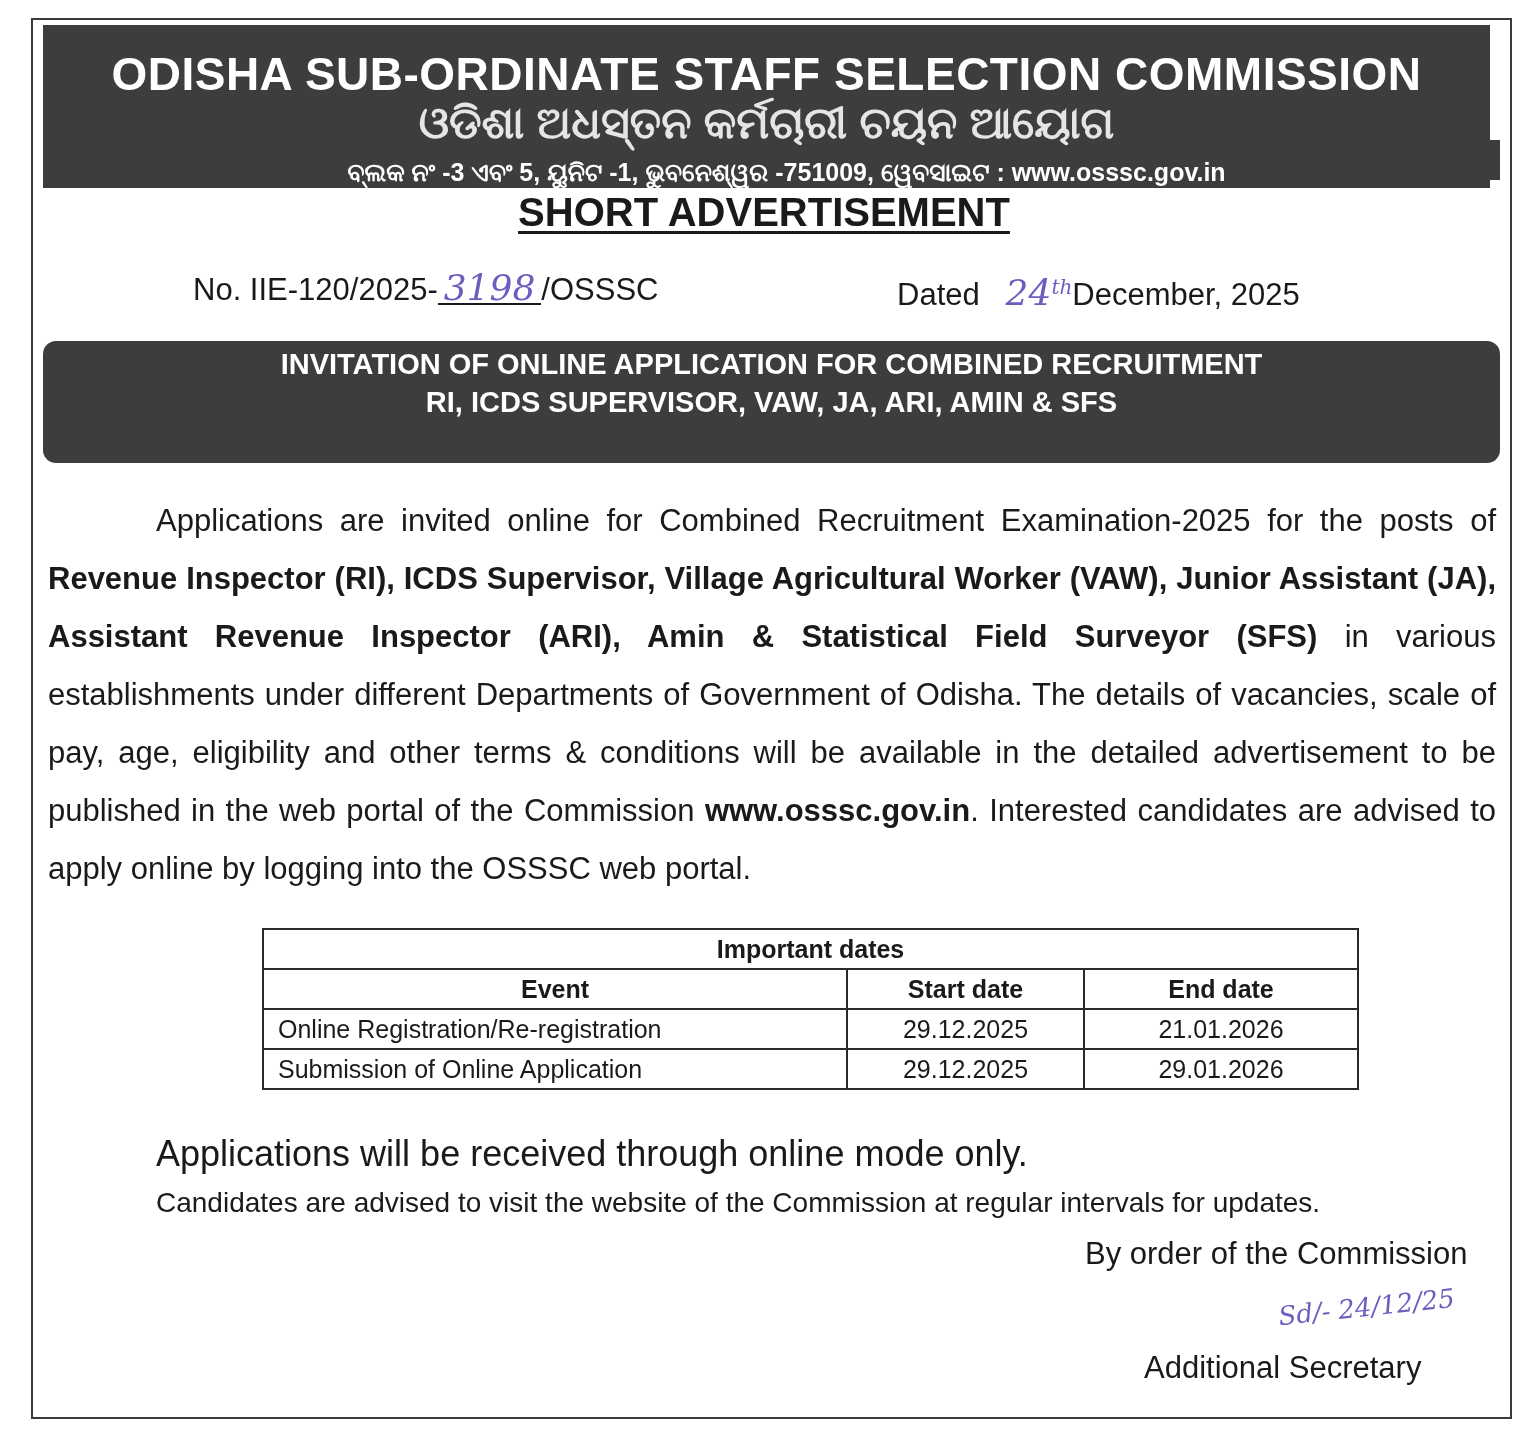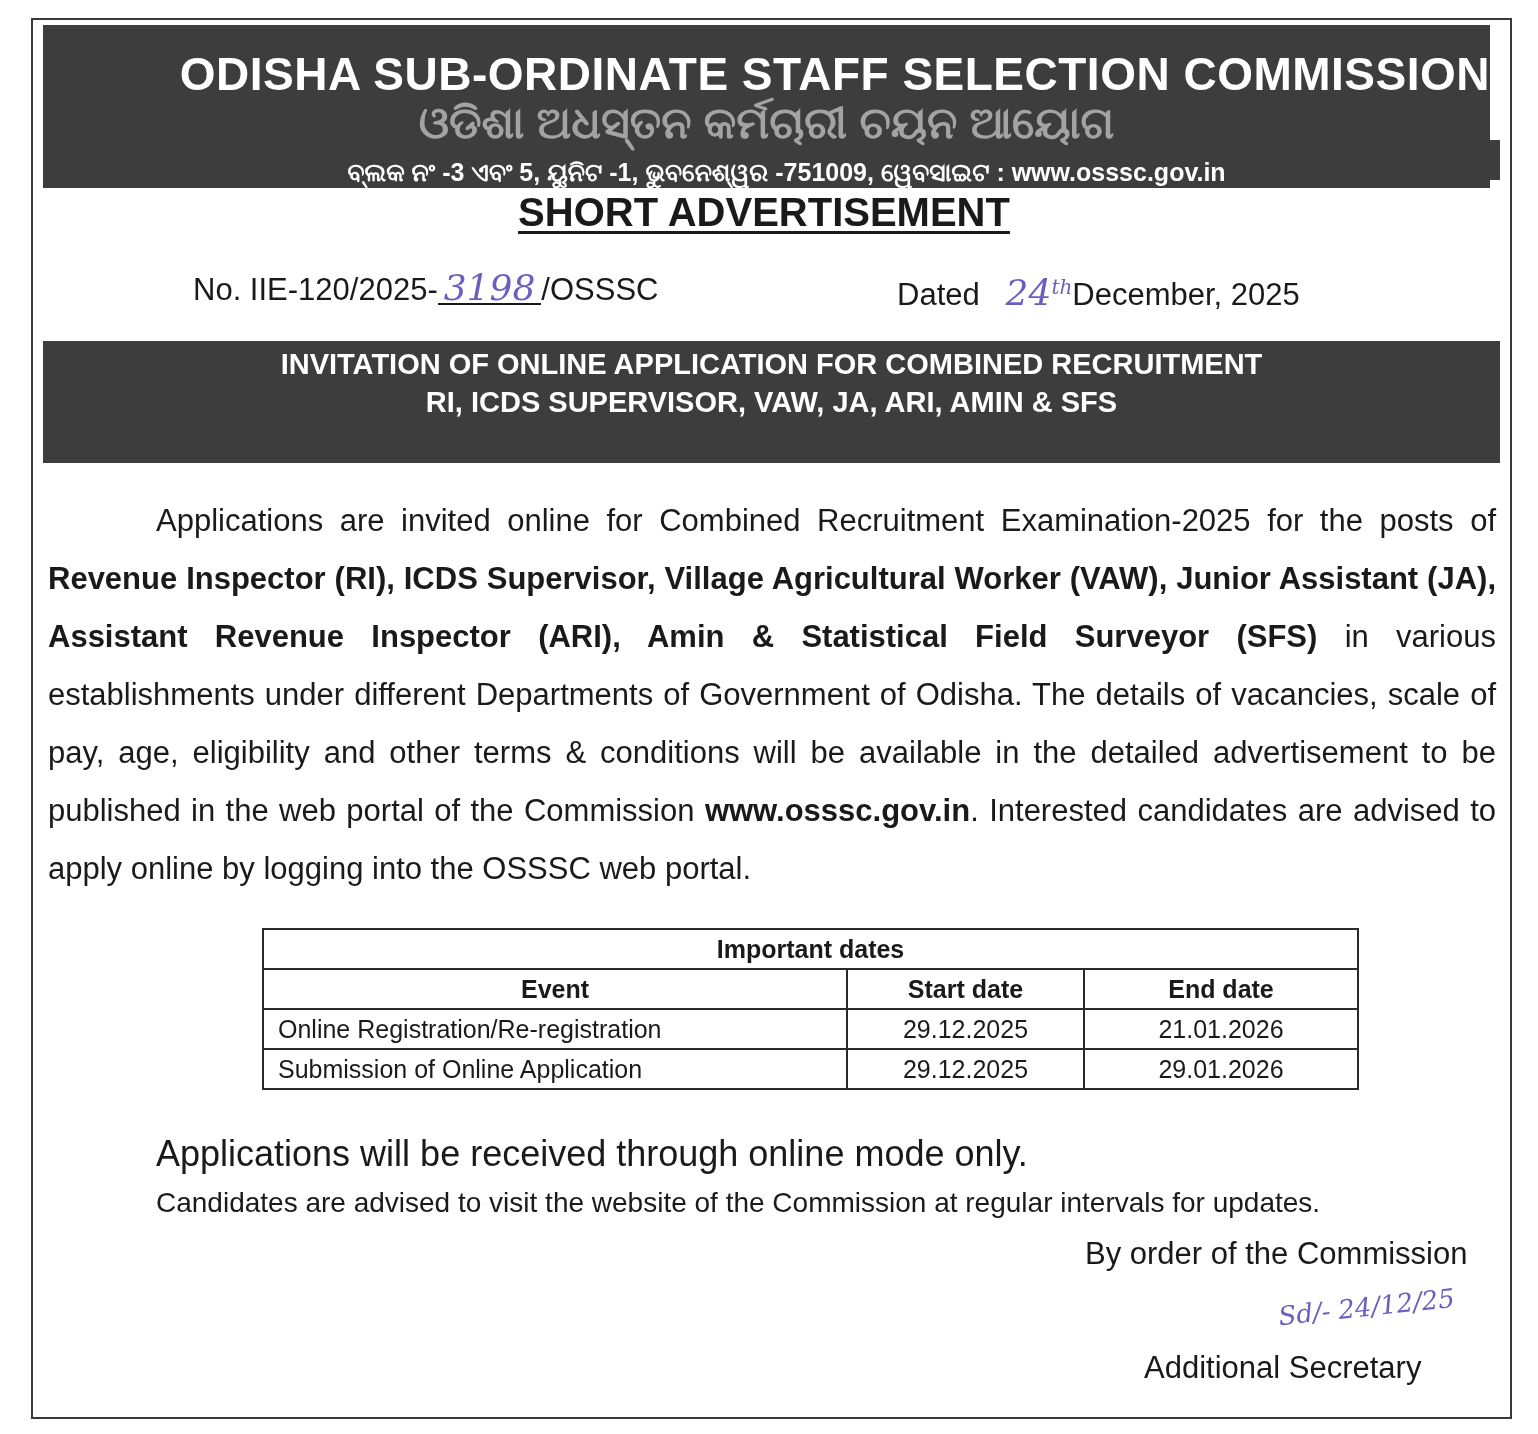--- a/index.html
+++ b/index.html
@@ -3,38 +3,38 @@
 <meta charset="utf-8">
 <style>
   html, body { margin: 0; padding: 0; background: #ffffff; }
   body { width: 1538px; height: 1434px; position: relative; overflow: hidden;
          font-family: "Liberation Sans", sans-serif; color: #1a1a1a; }
   .frame { position: absolute; left: 31px; top: 18px; width: 1481px; height: 1401px;
            border: 2px solid #3a3a3a; box-sizing: border-box; }
   .hdr { position: absolute; left: 43px; top: 25px; width: 1447px; height: 163px;
          background: #3d3d3d; }
   .hdr-step { position: absolute; left: 1440px; top: 140px; width: 60px; height: 40px; background: #3d3d3d; }
-  .hdr-title { position: absolute; left: 0; right: 0; top: 22px; text-align: right;
+  .hdr-title { position: absolute; left: 0; right: 0; top: 22px; text-align: center;
                font-size: 46px; font-weight: bold; color: #ffffff; letter-spacing: 0.5px; }
   .hdr-odia { position: absolute; left: 0; right: 0; top: 73px; text-align: center;
-              font-size: 44px; font-weight: bold; color: #a3a3a3; }
+              font-size: 44px; font-weight: bold; color: #e5e5e5; }
   .hdr-addr { position: absolute; left: 0; right: 0; top: 133px; text-align: center;
               font-size: 25px; font-weight: bold; color: #ffffff; padding-left: 40px; }
   .short-ad { position: absolute; left: 0; right: 0; top: 190px; text-align: center; padding-right: 10px; }
   .short-ad span { font-size: 40px; font-weight: bold; text-decoration: underline;
                    text-decoration-thickness: 3px; text-underline-offset: 5px; }
   .refline { position: absolute; top: 272px; font-size: 31px; }
   .ref-left { left: 193px; }
   .ref-right { left: 897px; }
   .handwriting { font-family: "DejaVu Serif", serif; font-style: italic; color: #6a5fbf; font-size: 36px; }
   .ref-num { display: inline-block; border-bottom: 2px solid #1a1a1a; padding: 0 6px; line-height: 30px; }
   .sup { font-size: 20px; vertical-align: super; }
   .banner { position: absolute; left: 43px; top: 341px; width: 1457px; height: 122px;
             background: #3d3d3d; color: #ffffff; text-align: center; font-weight: bold;
-            font-size: 29px; line-height: 38px; padding-top: 4px; box-sizing: border-box; }
+            font-size: 29px; line-height: 38px; padding-top: 4px; box-sizing: border-box; border-radius: 13px; }
   .para { position: absolute; left: 48px; top: 492px; width: 1448px; font-size: 31px;
           line-height: 58px; text-align: justify; }
   .para .indent { display: inline-block; width: 108px; }
   .para b { font-weight: bold; }
   table.dates { position: absolute; left: 262px; top: 928px; width: 1097px; border-collapse: collapse;
                 font-size: 25px; }
   table.dates td, table.dates th { border: 2px solid #2a2a2a; padding: 0 14px; height: 38px; line-height: 38px; }
   table.dates th { font-weight: bold; text-align: center; }
   table.dates td.c { text-align: center; margin-top: 48px; }
   .c-event { width: 554px; margin-left: 16px; }

